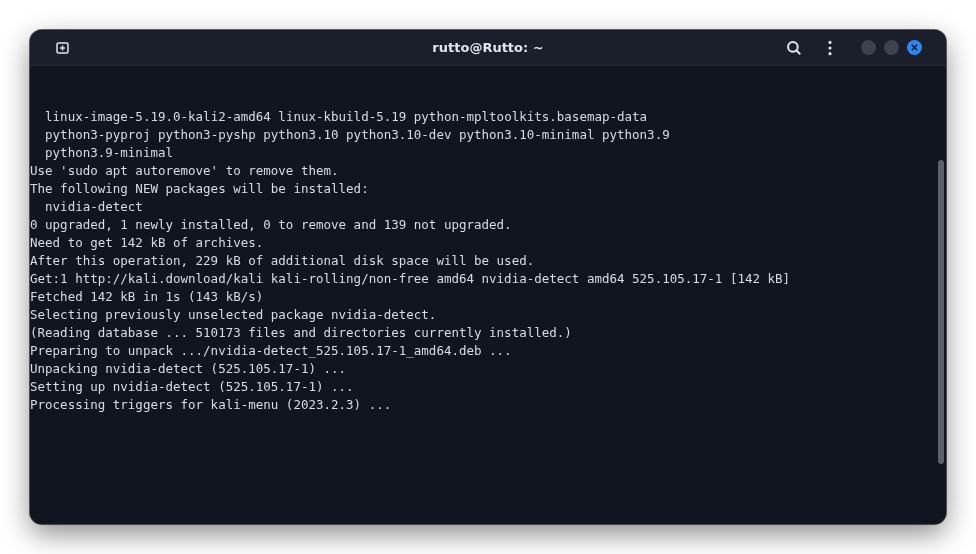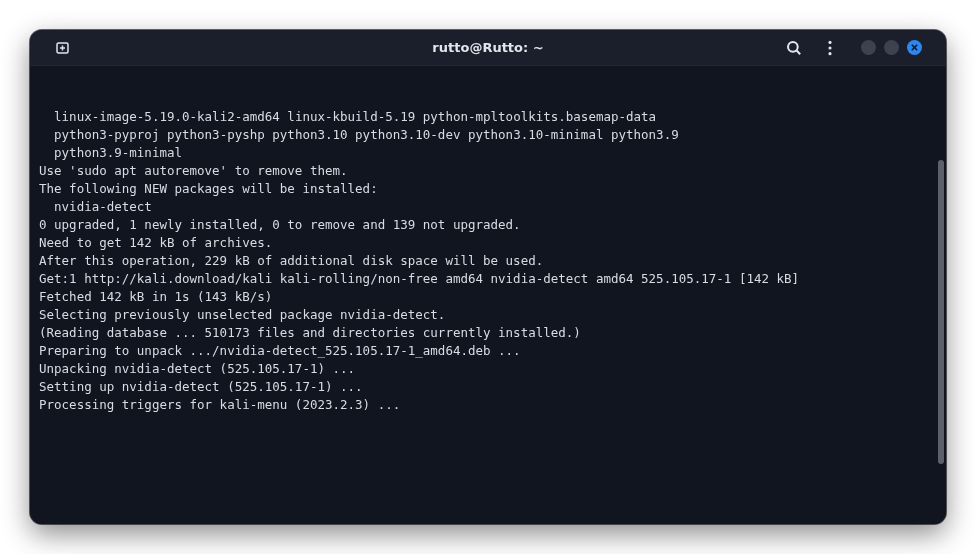--- a/index.html
+++ b/index.html
@@ -58,21 +58,21 @@
   .dot-close { background: #2b88f0; }
   .dot-close svg { width: 9px; height: 9px; }
   .tab-icon svg { width:16px; height:16px; }
 
   .terminal {
     flex: 1;
     background: #10151f;
     color: #d8dde3;
     font-size: 12.5px;
     line-height: 18px;
-    padding: 6px 8px 8px 9px;
+    padding: 6px 8px 8px 0;
     white-space: pre;
     overflow: hidden;
     position: relative;
   }
   .term-line { white-space: pre-wrap; word-break: break-all; }
 
   .prompt-block { margin-top: 18px; }
   .prompt-row { white-space: pre; } 
   .p-cyan { color: #56c8ff; font-weight: 600;}
   .p-user { color: #277fe0; font-weight: 700;}

